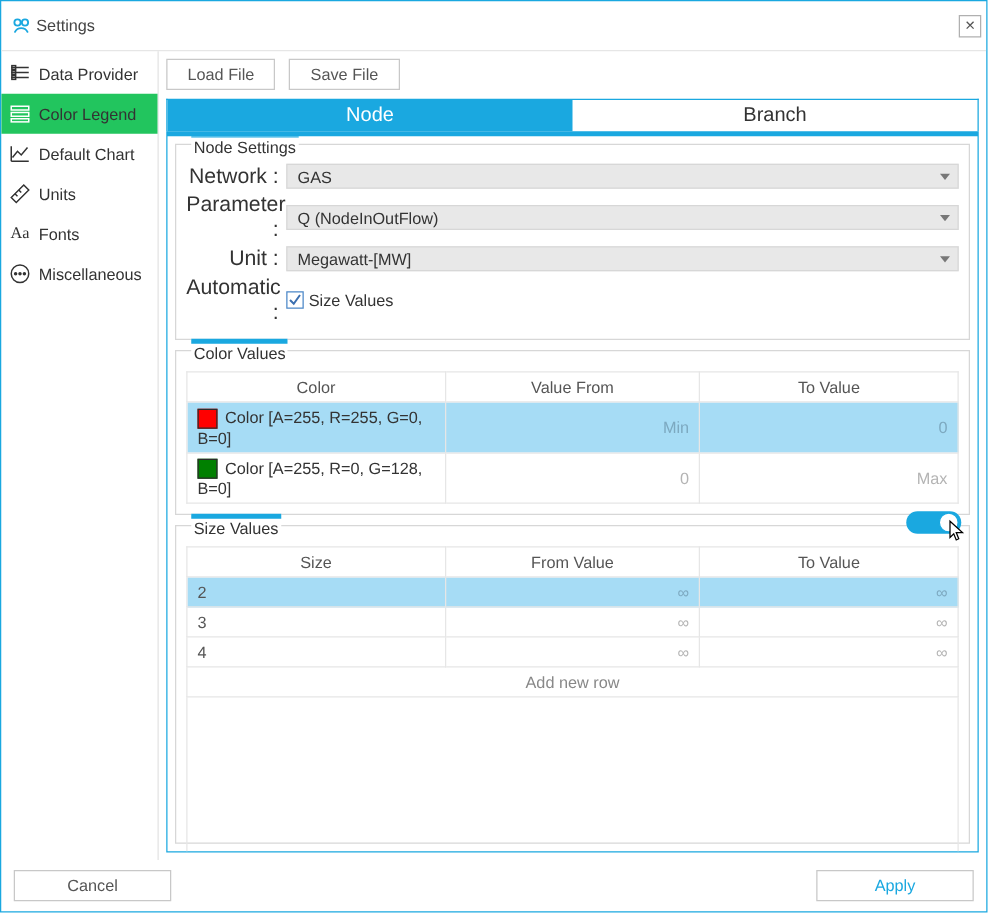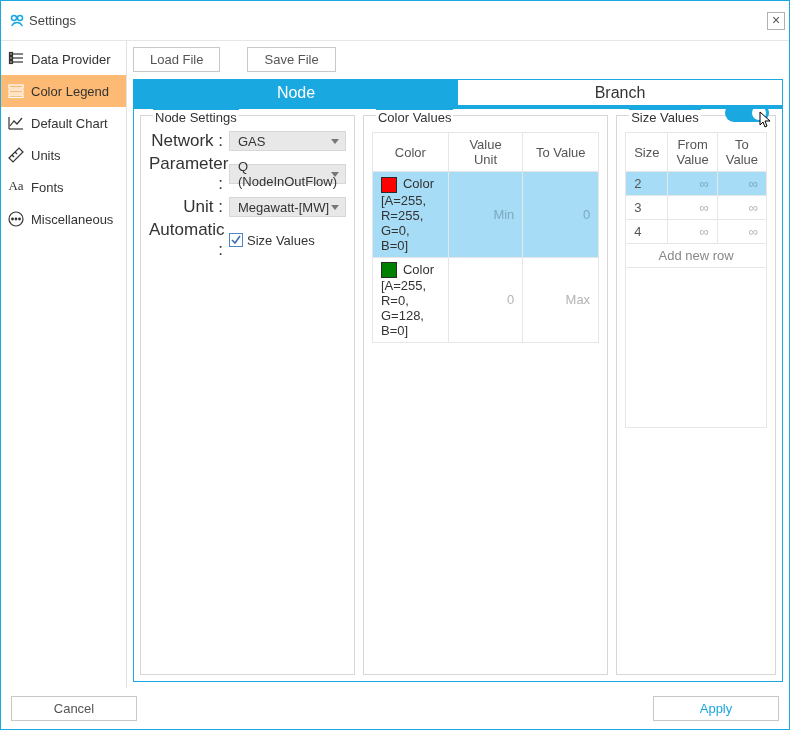--- a/index.html
+++ b/index.html
@@ -4,30 +4,30 @@
   <style>
     *{box-sizing:border-box;margin:0;padding:0;font-family:"Segoe UI",Arial,sans-serif;font-size:13px;color:#333}
     body{width:790px;height:730px;border:1px solid #1aa8e0;background:#fff;display:flex;flex-direction:column;overflow:hidden}
     .titlebar{height:40px;display:flex;align-items:center;padding:0 4px;border-bottom:1px solid #e6e6e6}
     .titlebar .logo{width:16px;height:16px;margin:0 4px;display:flex;align-items:center;justify-content:center}
     .titlebar .title{flex:1;font-size:13px;color:#444}
     .close-btn{border:1px solid #b0b0b0;width:18px;height:18px;text-align:center;line-height:14px;font-size:14px;cursor:pointer;color:#555;background:#fff}
     .content{flex:1;display:flex;min-height:0}
     .sidebar{width:126px;border-right:1px solid #e3e3e3;padding-top:2px}
     .sb-item{display:flex;align-items:center;gap:6px;height:32px;padding:0 6px;cursor:pointer;color:#333}
-    .sb-item.active{background:#fdba74;color:#fff}
+    .sb-item.active{background:#22c55e;color:#fff}
     .sb-item .sb-icon{width:18px;height:18px;display:flex;justify-content:center;flex:none}
     .sb-item.active .sb-icon svg *{stroke:#fff}
     .main{flex:1;display:flex;flex-direction:column;padding:6px;min-height:0}
-    .toolbar{display:flex;gap:27px;margin-bottom:6px}
+    .toolbar{display:flex;gap:11px;margin-bottom:6px}
     .btn{border:1px solid #c8c8c8;background:#fff;padding:4px 16px;cursor:pointer;font-size:13px;color:#555;min-width:80px;text-align:center}
     .tabs{display:flex;height:26px;border:1px solid #1aa8e0;border-bottom:none;margin-top:1px}
     .tab{flex:1;display:flex;align-items:center;justify-content:center;cursor:pointer;font-size:16px}
     .tab.active{background:#1aa8e0;color:#fff}
-    .tab-body{flex:1;border:1px solid #1aa8e0;border-top:4px solid #1aa8e0;padding:6px;display:flex;flex-direction:row;gap:8px;min-height:0;overflow:hidden}
+    .tab-body{flex:1;border:1px solid #1aa8e0;border-top:4px solid #1aa8e0;padding:6px;display:flex;flex-direction:column;gap:8px;min-height:0;overflow:hidden}
     .group{border:1px solid #d7d7d7;position:relative;padding:12px 8px 8px}
     .group-title{position:absolute;top:-10px;left:12px;background:#fff;padding:0 2px;font-size:13px;color:#333}
     .group-title.accent{border-top:4px solid #1aa8e0;padding-top:0}
     .formrow{display:flex;align-items:center;margin:3px 0}
     .flabel{width:80px;text-align:right;padding-right:6px;font-size:17px;color:#333}
     .select{flex:1;height:20px;border:1px solid #d7d7d7;background:#e8e8e8;display:flex;align-items:center;padding:0 8px;color:#555;position:relative;cursor:pointer}
     .select::after{content:"";position:absolute;right:6px;top:7px;border-left:4px solid transparent;border-right:4px solid transparent;border-top:5px solid #777}
     .chk{width:14px;height:14px;border:1px solid #4b87c7;background:#fff;display:inline-flex;align-items:center;justify-content:center;margin-right:4px;cursor:pointer}
     .chk svg{width:10px;height:10px}
     .tbl{width:100%;border-collapse:collapse;margin-top:4px}
@@ -187,21 +187,21 @@
         <span class="group-title accent">Color Values</span>
         <table class="tbl">
           <colgroup>
               <col style="width:33.5%">
               <col style="width:33%">
               <col style="width:33.5%">
             </colgroup>
           <thead>
             <tr>
               <th>Color</th>
-              <th>Value Unit</th>
+              <th>Value From</th>
               <th>To Value</th>
             </tr>
           </thead>
           <tbody>
             <tr class="selrow">
               <td class="left"><span class="swatch" style="background: rgb(255, 0, 0);"></span><span>Color [A=255, R=255, G=0, B=0]</span></td>
               <td class="right">Min</td>
               <td class="right">0</td>
             </tr>
             <tr>

